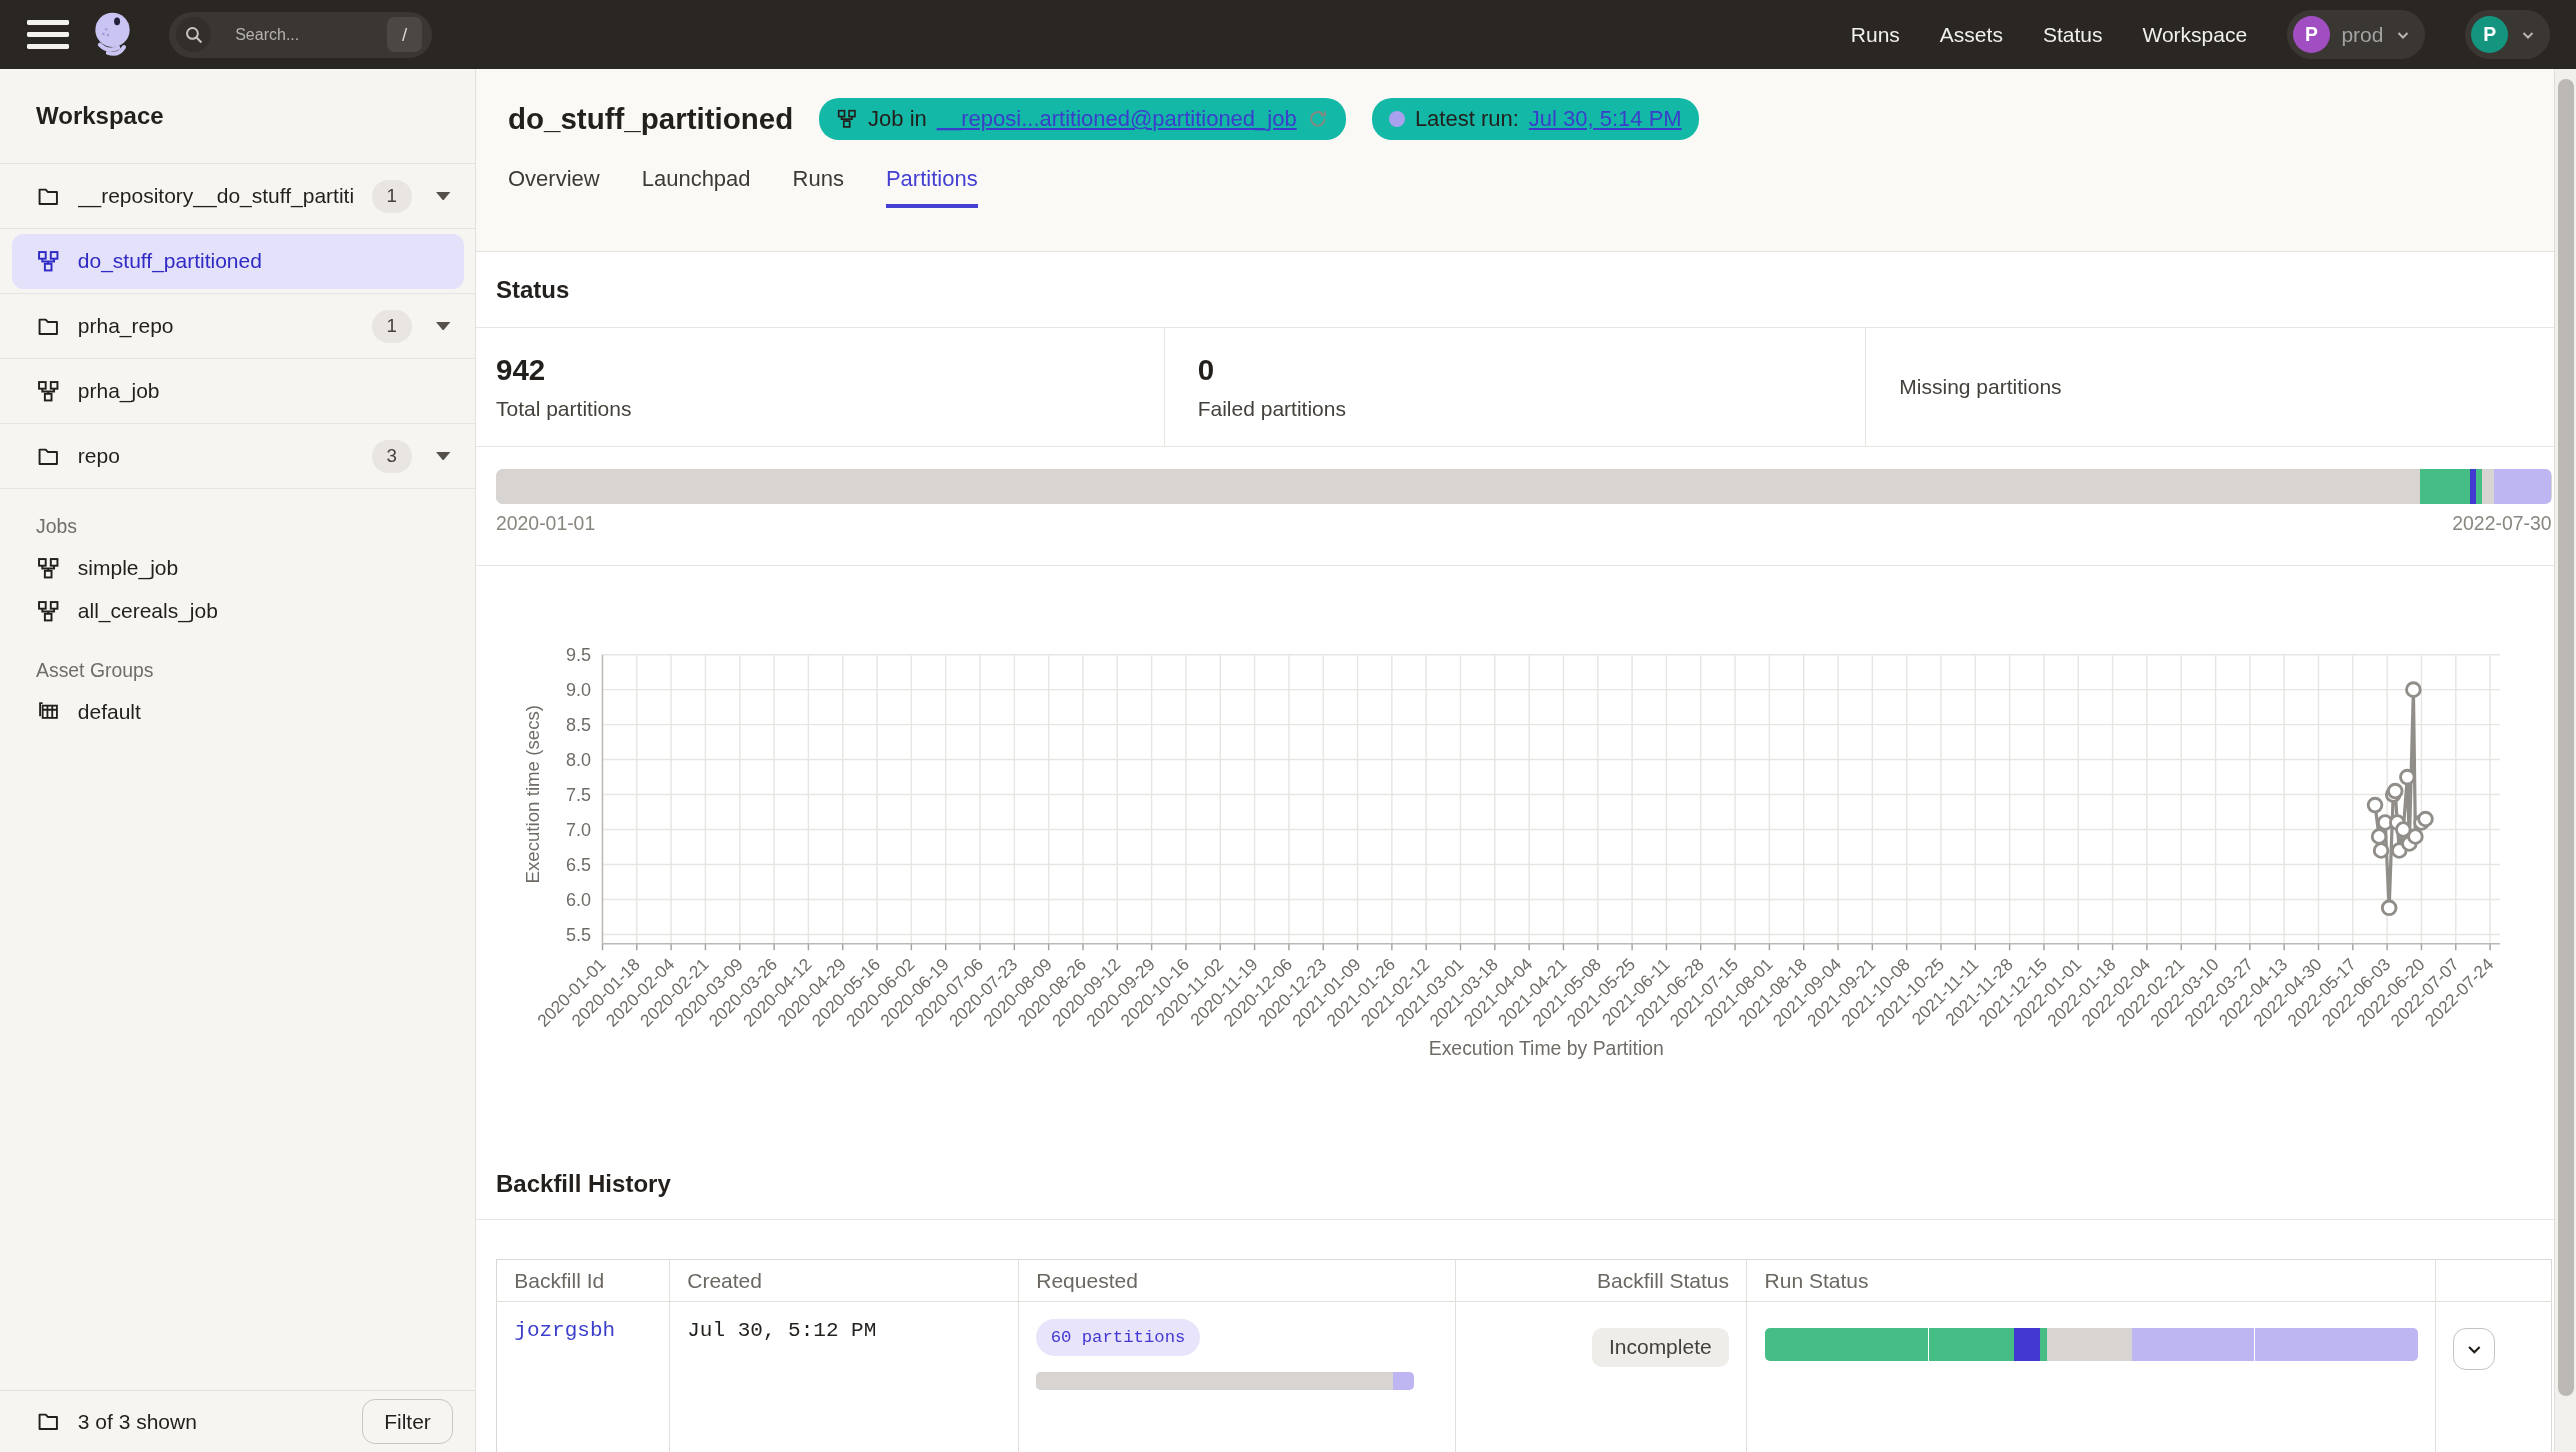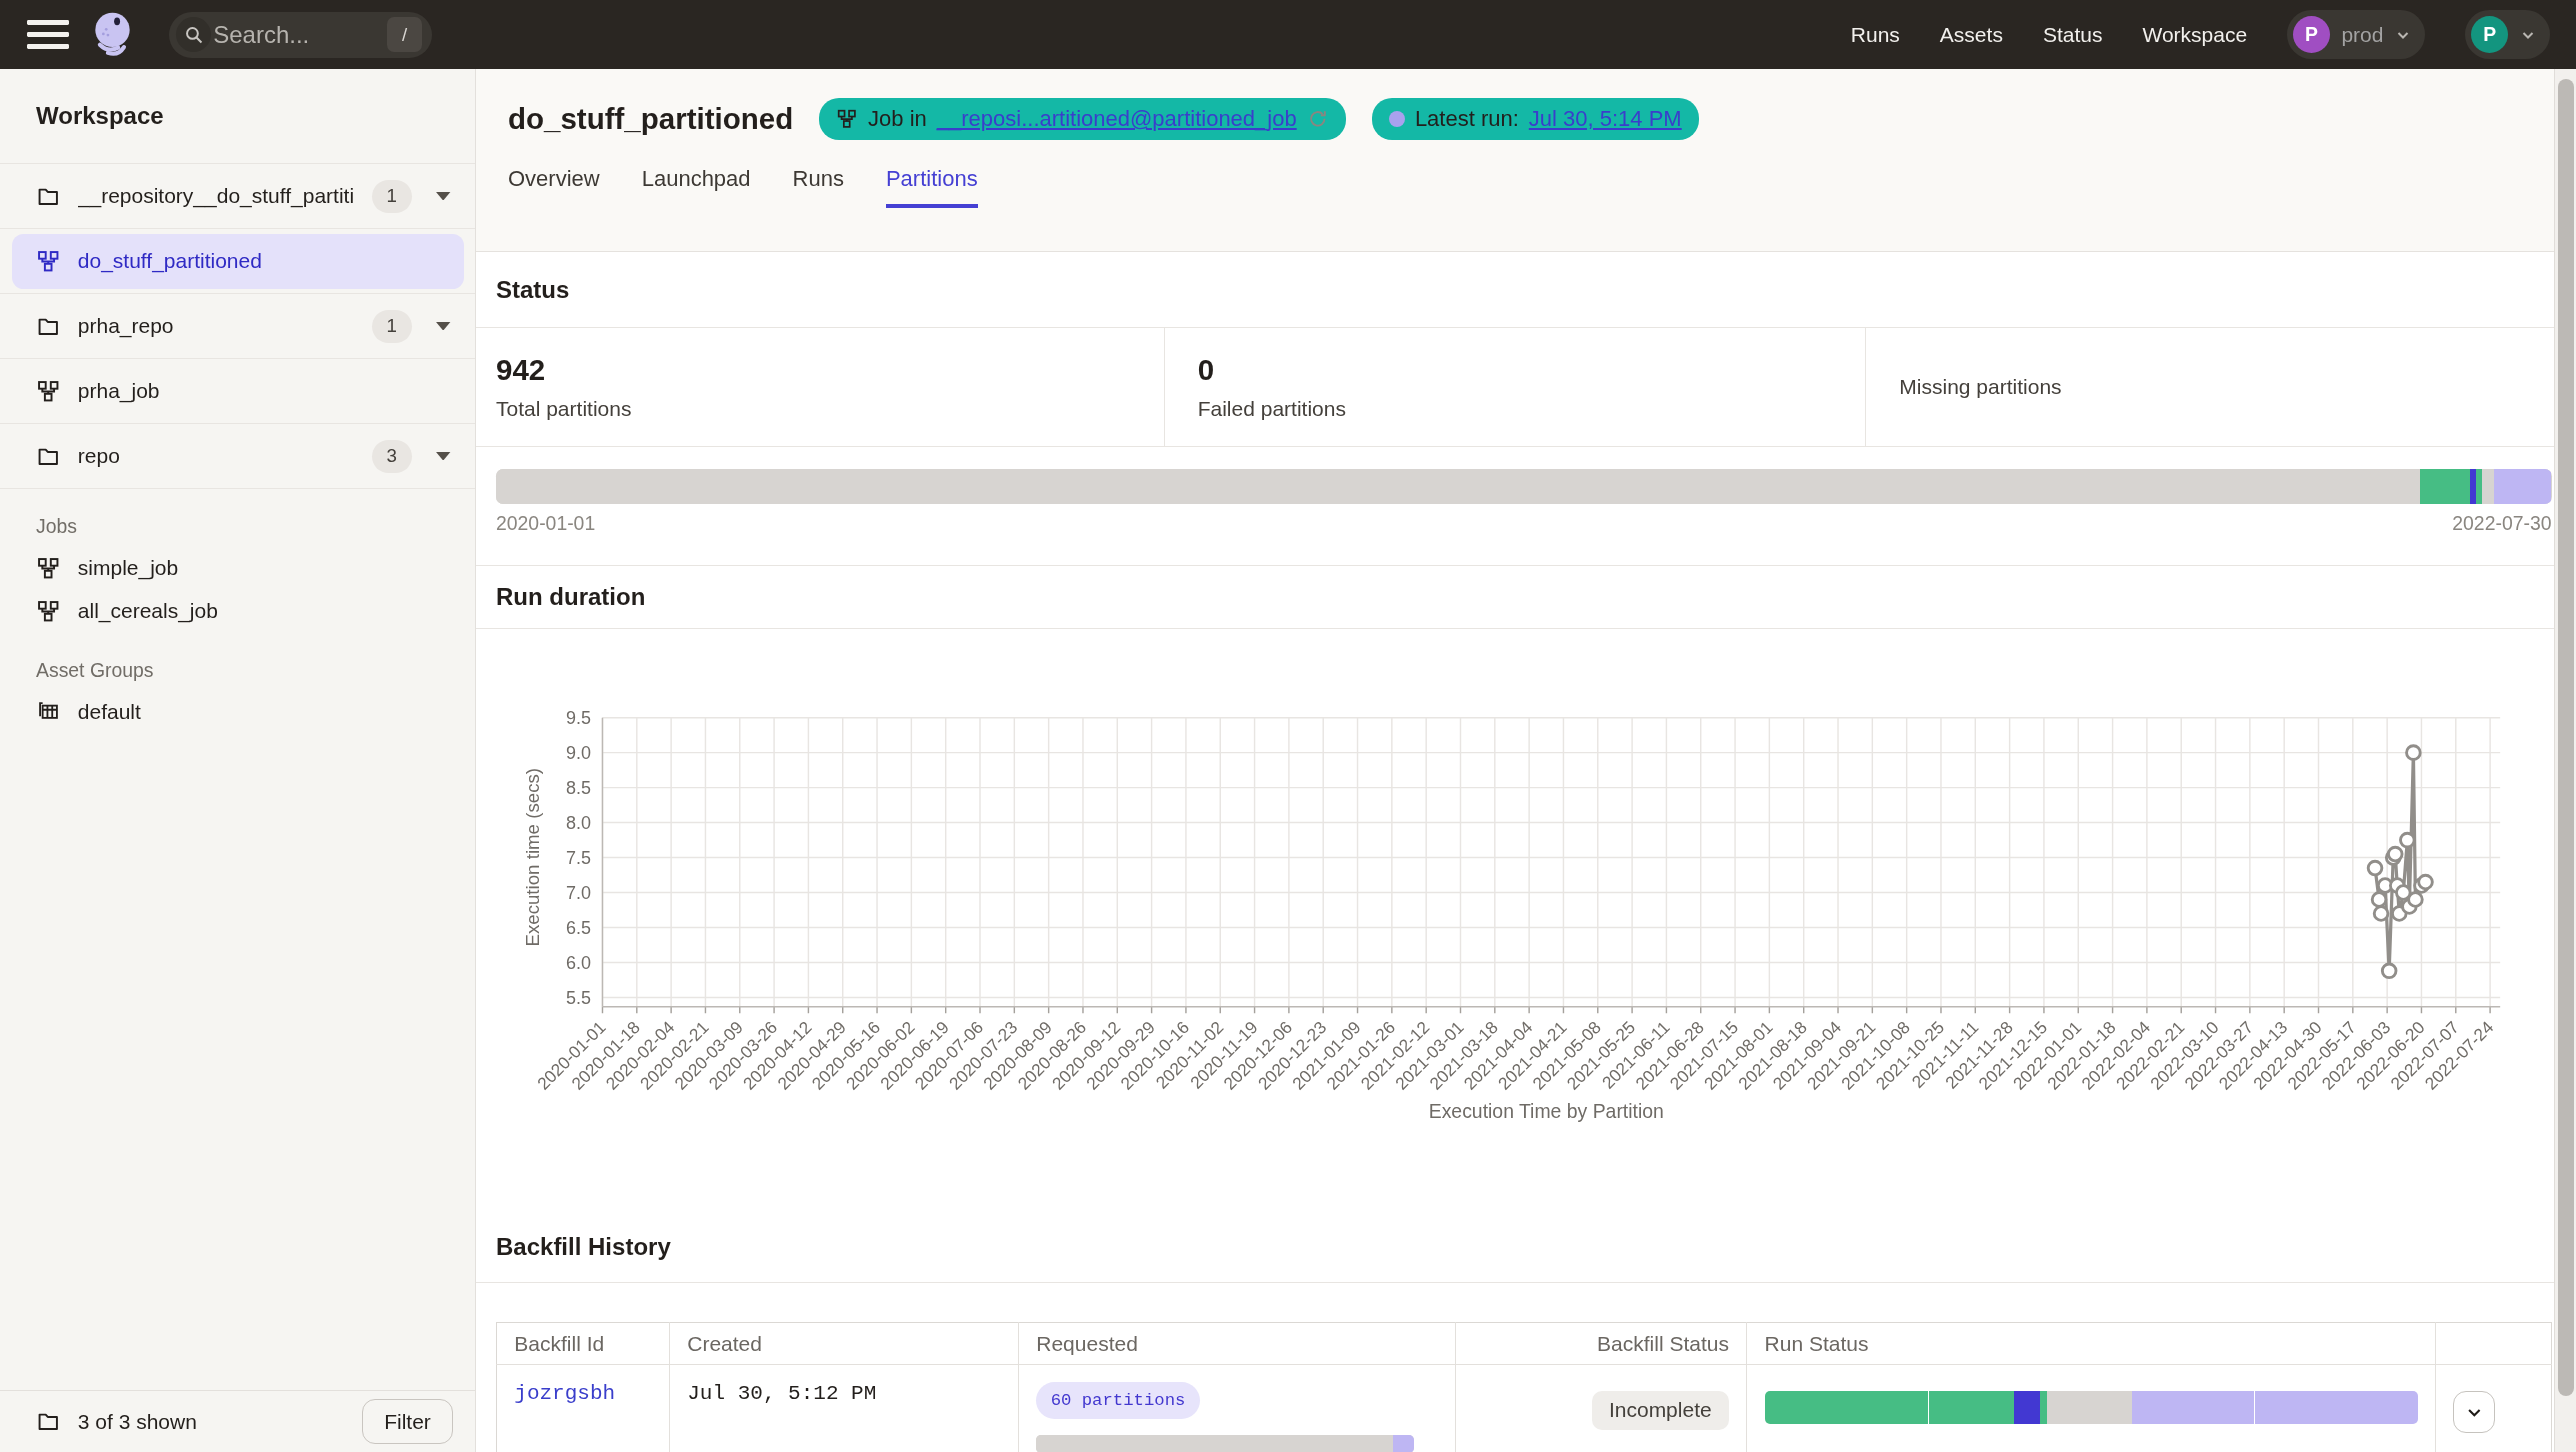--- a/index.html
+++ b/index.html
@@ -13,21 +13,21 @@
             display:flex; align-items:center; }
   .hamburger { width:42px; height:29px; margin-left:27px; display:flex; flex-direction:column;
                justify-content:space-between; cursor:pointer; }
   .hamburger div { height:5px; background:#f4f2ef; border-radius:1.4px; }
   .brand { margin-left:16px; display:flex; align-items:center; }
   .searchpill { margin-left:29px; width:263px; height:46px; background:#3a3732; border-radius:23px;
                 display:flex; align-items:center; padding:0 10px 0 7.2px; }
   .search-iconwrap { width:35px; height:35px; border-radius:50%; background:#322f2a; display:flex;
                      align-items:center; justify-content:center; }
   .searchpill input { flex:1; background:transparent; border:none; outline:none; color:#e8e6e2;
-                      font-size:24px; margin-left:2px; width:130px; font-family:inherit; }
+                      font-size:16px; margin-left:24px; width:130px; font-family:inherit; }
   .searchpill input::placeholder { color:#b6b3ae; }
   .slashkey { min-width:35px; height:35px; background:#4b4742; border-radius:7.2px; color:#d9d6d2;
               display:flex; align-items:center; justify-content:center; font-size:18.7px; }
   .nav-right { margin-left:auto; display:flex; align-items:center; gap:40px; margin-right:26px; }
   .nav-link { color:#f2f0ed; font-size:21px; font-weight:500; cursor:pointer; }
   .navpill { height:49px; background:#3a3732; border-radius:24.5px; display:flex; align-items:center;
              padding:0 14.4px 0 5.8px; gap:11.5px; cursor:pointer; }
   .avatar { width:37px; height:37px; border-radius:50%; display:flex; align-items:center;
             justify-content:center; color:#fff; font-size:19.4px; font-weight:700; }
   .avatar.purple { background:#a04ec2; }
@@ -358,23 +358,20 @@
           <div class="seg" style="width: 0.25%; background: rgb(70, 189, 132);"></div>
           <div class="seg" style="width: 0.6%; background: rgb(215, 212, 209);"></div>
           <div class="seg" style="width: 2.8%; background: rgb(190, 182, 243);"></div>
         </div>
       <div class="bar-dates">
         <span>2020-01-01</span>
         <span>2022-07-30</span>
       </div>
     </div>
 
-    <div class="runtime-head">
-      <h2>Run duration</h2>
-    </div>
 
     <div class="chart-block">
       <svg id="chart-svg" width="2029" height="504" viewBox="0 0 2820 700">
           <line x1="148" y1="511.8" x2="2785.5" y2="511.8" stroke="#e8e5e2" stroke-width="2"></line>
           <text x="132" y="520.8" text-anchor="end" font-size="25" fill="#6f6b66">5.5</text>
           <line x1="148" y1="463.2" x2="2785.5" y2="463.2" stroke="#e8e5e2" stroke-width="2"></line>
           <text x="132" y="472.2" text-anchor="end" font-size="25" fill="#6f6b66">6.0</text>
           <line x1="148" y1="414.6" x2="2785.5" y2="414.6" stroke="#e8e5e2" stroke-width="2"></line>
           <text x="132" y="423.6" text-anchor="end" font-size="25" fill="#6f6b66">6.5</text>
           <line x1="148" y1="366" x2="2785.5" y2="366" stroke="#e8e5e2" stroke-width="2"></line>

